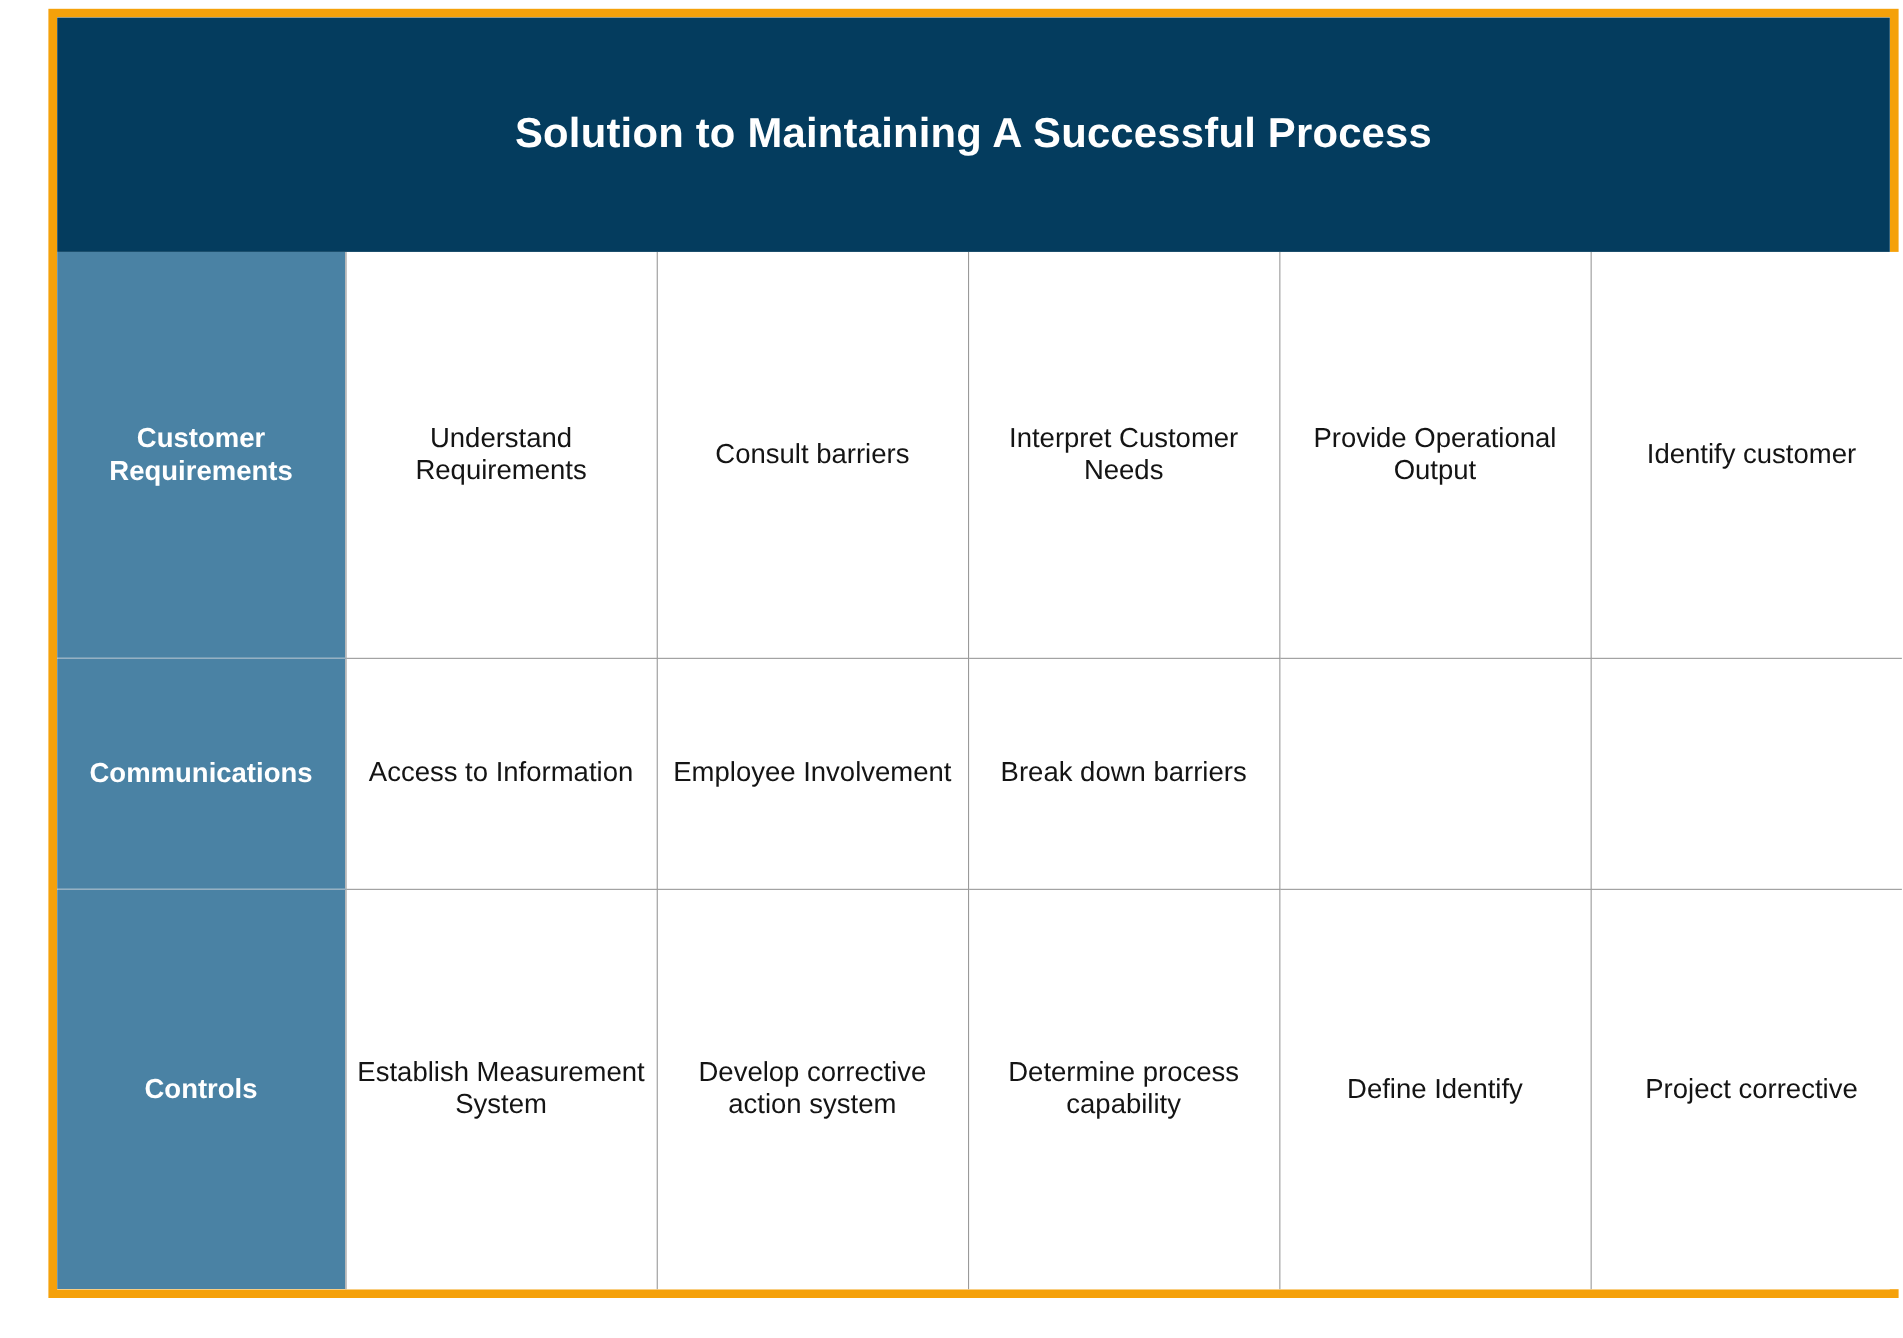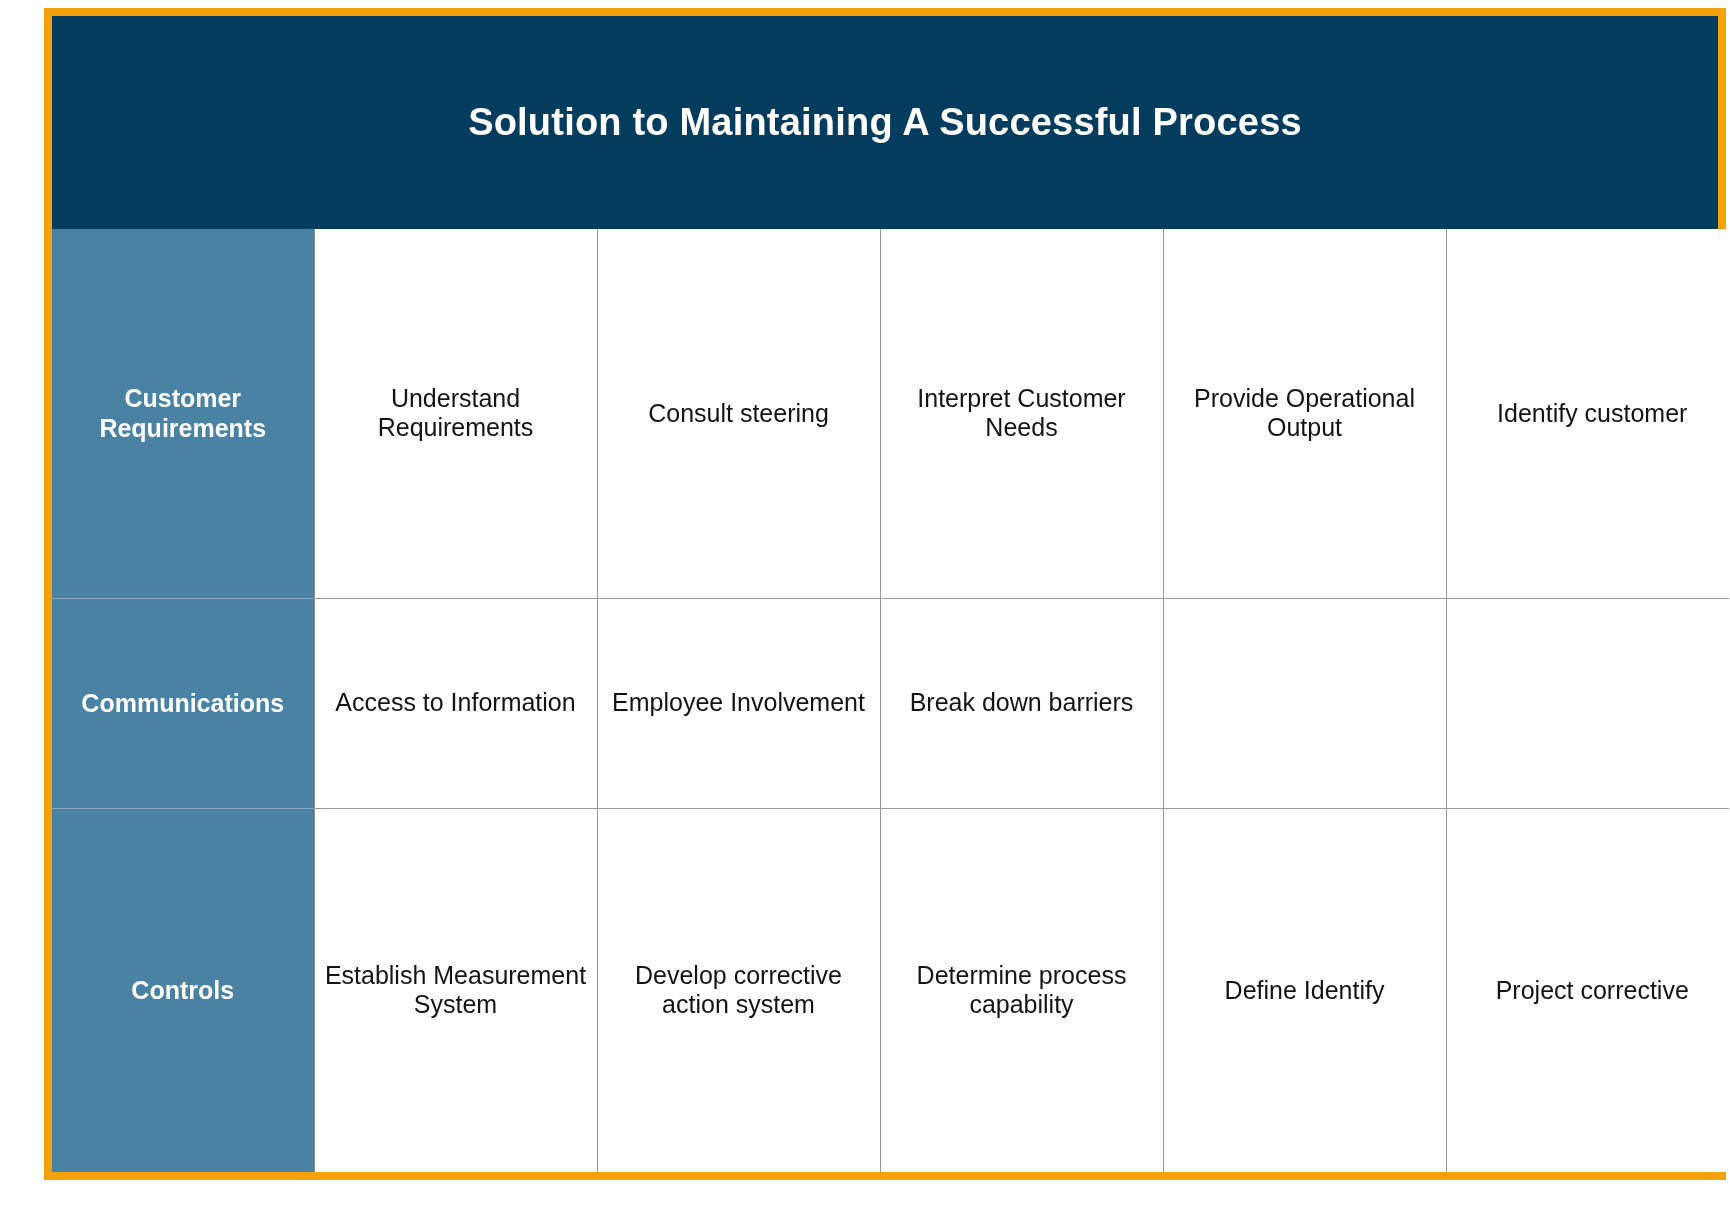--- a/index.html
+++ b/index.html
@@ -117,21 +117,21 @@
         <col class="col-cell">
         <col class="col-cell">
         <col class="col-cell">
         <col class="col-cell">
         <col class="col-cell">
       </colgroup>
       <tbody>
         <tr>
           <td>Customer Requirements</td>
           <td>Understand Requirements</td>
-          <td>Consult steering</td>
+          <td>Consult barriers</td>
           <td>Interpret Customer Needs</td>
           <td>Provide Operational Output</td>
           <td>Identify customer</td>
         </tr>
         <tr>
           <td>Communications</td>
           <td>Access to Information</td>
           <td>Employee Involvement</td>
           <td>Break down barriers</td>
           <td></td>

